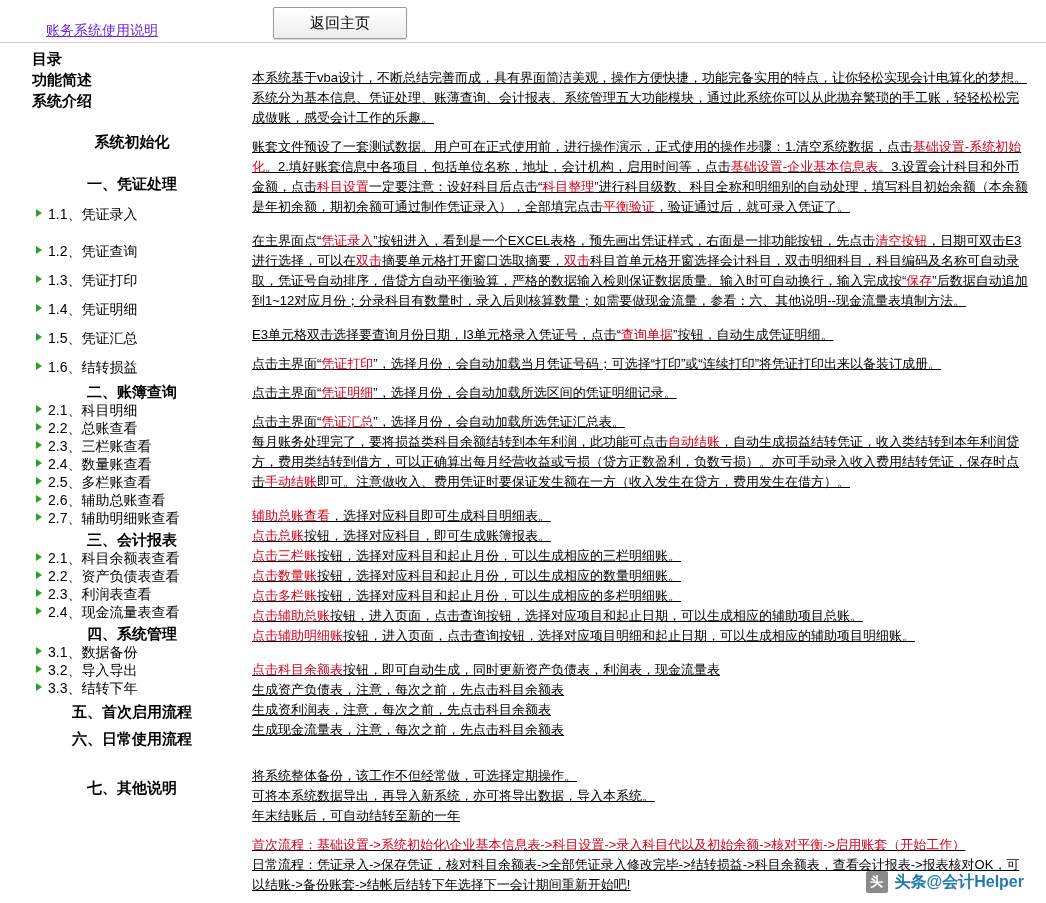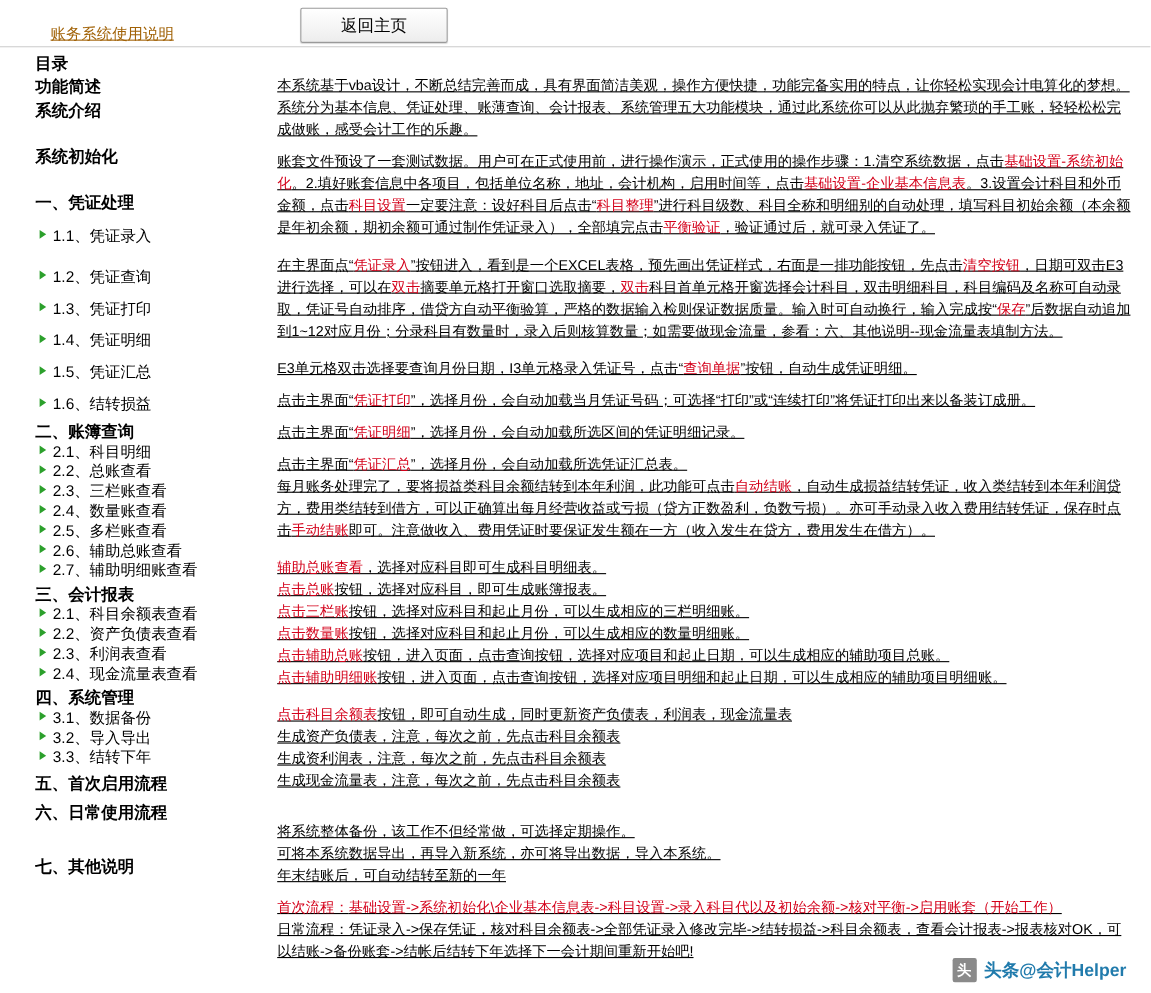--- a/index.html
+++ b/index.html
@@ -20,21 +20,21 @@
     position: relative;
     width: 1046px;
     height: 903px;
   }
   
   .header-link {
     position: absolute;
     left: 46px;
     top: 22px;
     font-size: 14px;
-    color: #a16207;
+    color: #6d28d9;
     text-decoration: underline;
     white-space: nowrap;
     cursor: pointer;
   }
   .home-button {
     position: absolute;
     left: 273px;
     top: 7px;
     width: 132px;
     height: 30px;
@@ -69,20 +69,21 @@
     font-weight: bold;
     line-height: 21px;
     margin: 0;
     white-space: nowrap;
   }
   .left-col .section-head {
     font-size: 15px;
     font-weight: bold;
     color: #000;
     white-space: nowrap;
+    text-align: center;
   }
   .left-col .sub-item {
     font-size: 14px;
     white-space: nowrap;
     position: relative;
   }
   .flag {
     position: absolute;
     left: -12px;
     top: 3px;
@@ -234,20 +235,21 @@
     <div class="para">
       <span>每月账务处理完了，要将损益类科目余额结转到本年利润，此功能可点击</span><span class="red">自动结账</span><span>，自动生成损益结转凭证，收入类结转到本年利润贷方，费用类结转到借方，可以正确算出每月经营收益或亏损（贷方正数盈利，负数亏损）。亦可手动录入收入费用结转凭证，保存时点击</span><span class="red">手动结账</span><span>即可。注意做收入、费用凭证时要保证发生额在一方（收入发生在贷方，费用发生在借方）。</span>
     </div>
 
     <div class="spacer-m"></div>
 
     <div class="para"><span class="red">辅助总账查看</span><span>，选择对应科目即可生成科目明细表。</span></div>
     <div class="para"><span class="red">点击总账</span><span>按钮，选择对应科目，即可生成账簿报表。</span></div>
     <div class="para"><span class="red">点击三栏账</span><span>按钮，选择对应科目和起止月份，可以生成相应的三栏明细账。</span></div>
     <div class="para"><span class="red">点击数量账</span><span>按钮，选择对应科目和起止月份，可以生成相应的数量明细账。</span></div>
+    <div class="para"><span class="red">点击多栏账</span><span>按钮，选择对应科目和起止月份，可以生成相应的多栏明细账。</span></div>
     <div class="para"><span class="red">点击辅助总账</span><span>按钮，进入页面，点击查询按钮，选择对应项目和起止日期，可以生成相应的辅助项目总账。</span></div>
     <div class="para"><span class="red">点击辅助明细账</span><span>按钮，进入页面，点击查询按钮，选择对应项目明细和起止日期，可以生成相应的辅助项目明细账。</span></div>
 
     <div class="spacer-m"></div>
 
     <div class="para"><span class="red">点击科目余额表</span><span>按钮，即可自动生成，同时更新资产负债表，利润表，现金流量表</span></div>
     <div class="para">生成资产负债表，注意，每次之前，先点击科目余额表</div>
     <div class="para">生成资利润表，注意，每次之前，先点击科目余额表</div>
     <div class="para">生成现金流量表，注意，每次之前，先点击科目余额表</div>
 

